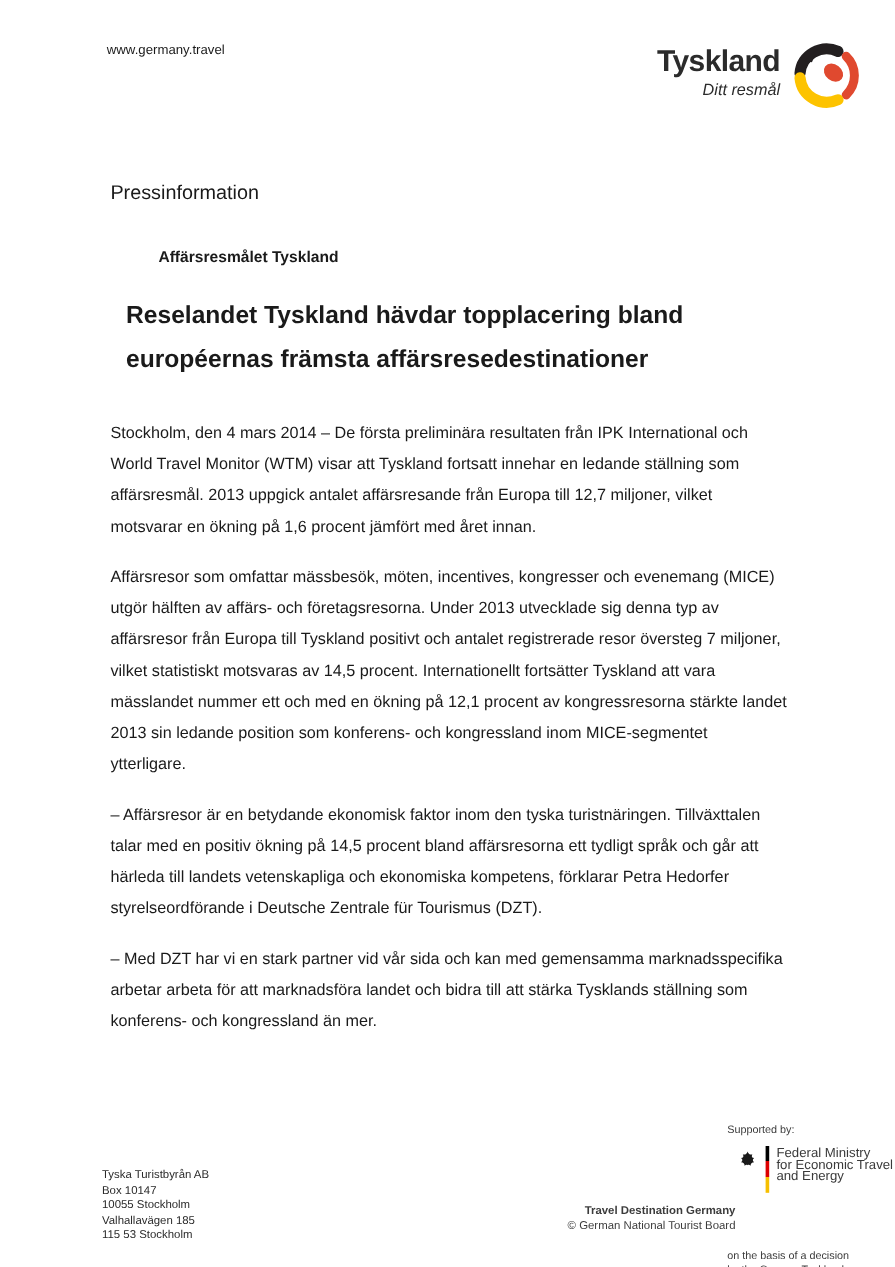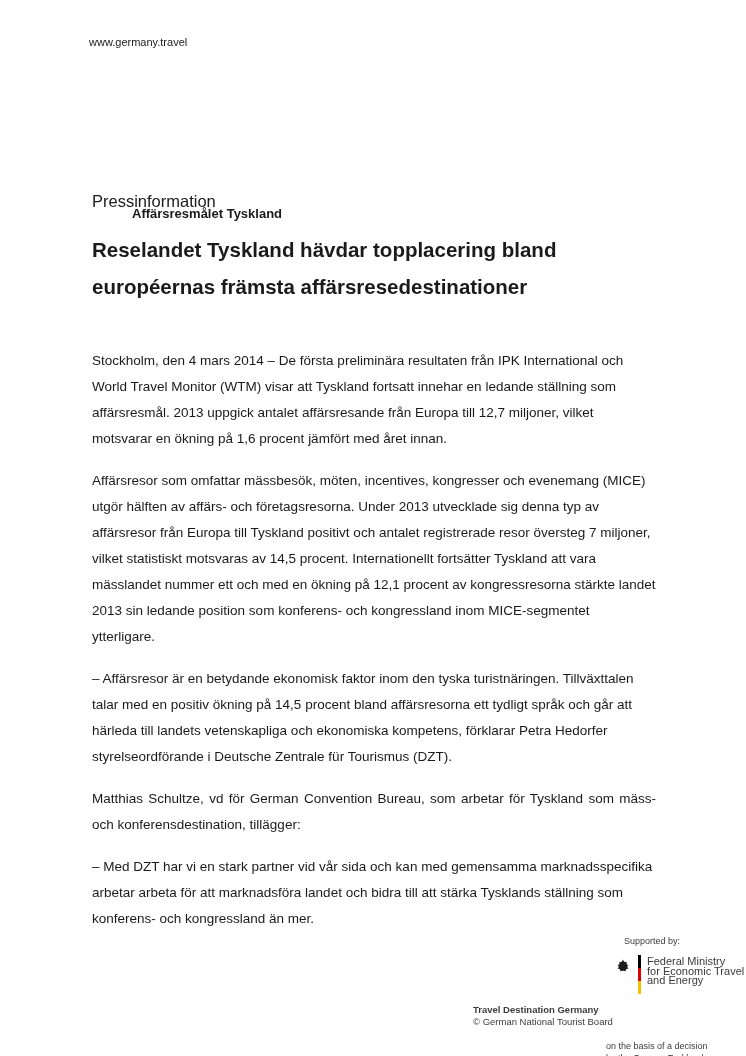--- a/index.html
+++ b/index.html
@@ -9,59 +9,80 @@
     margin:0 auto;
   }
   
   .url{position:absolute;left:89px;top:36px;font-size:11px;color:#1a1a1a;}
   .logo{position:absolute;top:32px;right:26px;display:flex;align-items:flex-start;}
   .logo-text{text-align:right;margin-top:7px;margin-right:8px;}
   .logo-title{font-size:25px;font-weight:bold;color:#2b2b2b;line-height:1;letter-spacing:-0.5px;}
   .logo-tagline{font-size:13.5px;font-style:italic;color:#2b2b2b;margin-top:3px;}
   .logo-icon svg{width:62px;height:62px;display:block;}
   
-  .doc-type{position:absolute;left:92px;top:152px;font-size:16.5px;margin-top:40px;}
+  .doc-type{position:absolute;left:92px;top:152px;font-size:16.5px;}
   .kicker{position:absolute;left:92px;top:206px;font-size:13px;font-weight:bold;margin-left:40px;}
-  .title{position:absolute;left:92px;top:231px;width:566px;font-size:20.5px;font-weight:bold;line-height:37px;margin:0;}
+  .title{position:absolute;left:92px;top:231px;width:566px;font-size:20.5px;font-weight:bold;line-height:37px;margin:13px;}
   .bodytext{position:absolute;left:92px;top:332px;width:564px;font-size:13.5px;line-height:26px;}
   .bodytext p{margin:16px 0 13px 0;}
   .bodytext p.justified{text-align:justify;}
   
   .addr{position:absolute;left:85px;top:974px;font-size:9.5px;line-height:12.6px;color:#2a2a2a;}
   .contact{position:absolute;left:174px;top:974px;font-size:9.5px;line-height:12.6px;color:#2a2a2a;}
-  .supported{position:absolute;left:624px;top:936px;font-size:9px;color:#3a3a3a;}
+  .supported{position:absolute;left:606px;top:936px;font-size:9px;color:#3a3a3a;}
   .ministry{position:absolute;left:615px;top:955px;display:flex;align-items:flex-start;}
   .eagle svg{width:16px;height:17px;display:block;margin-top:2px;}
   .flag-stripe{width:3px;height:39px;margin:0 6px 0 7px;
     background:linear-gradient(to bottom,#000 0%,#000 33%,#d00 33%,#d00 66%,#f6bf00 66%,#f6bf00 100%);}
   .ministry-name{font-size:11px;line-height:9.6px;color:#3a3a3a;margin-top:2px;}
   .brandline{position:absolute;left:473px;top:1004px;font-size:9.5px;line-height:11.5px;color:#3c3c3c;}
-  .brandline .b1{font-weight:bold;}
+  .brandline .b1{font-weight:bold;text-align:right;}
   .basis{position:absolute;left:606px;top:1004px;font-size:9px;line-height:11.5px;color:#3c3c3c;margin-top:37px;}
 </style>
 </head>
 <body>
 
 <div class="page">
 
   <div class="url">www.germany.travel</div>
 
+  <div class="logo">
+    <div class="logo-text">
+      <div class="logo-title">Tyskland</div>
+      <div class="logo-tagline">Ditt resmål</div>
+    </div>
+    <div class="logo-icon">
+      <svg viewBox="0 0 100 100" xmlns="http://www.w3.org/2000/svg">
+        <path d="M14,47 A36,36 0 0 1 65,17.5" fill="none" stroke="#231f20" stroke-width="15" stroke-linecap="round"></path>
+        <path d="M76,24 A36,36 0 0 1 76,76" fill="none" stroke="#e0492f" stroke-width="12" stroke-linecap="round"></path>
+        <path d="M65,82.5 A36,36 0 0 1 14,53" fill="none" stroke="#fdc300" stroke-width="15" stroke-linecap="round"></path>
+        <ellipse cx="59" cy="46" rx="14" ry="11" fill="#e0492f" transform="rotate(38 59 46)"></ellipse>
+        <path d="M20,30 L38,14 L30,32 Z" fill="#231f20"></path>
+      </svg>
+    </div>
+  </div>
 
   <div class="doc-type">Pressinformation</div>
   <div class="kicker">Affärsresmålet Tyskland</div>
   <h1 class="title">Reselandet Tyskland hävdar topplacering bland européernas främsta affärsresedestinationer</h1>
 
   <div class="bodytext">
     <p>Stockholm, den 4 mars 2014 – De första preliminära resultaten från IPK International och World Travel Monitor (WTM) visar att Tyskland fortsatt innehar en ledande ställning som affärsresmål. 2013 uppgick antalet affärsresande från Europa till 12,7 miljoner, vilket motsvarar en ökning på 1,6 procent jämfört med året innan.</p>
     <p>Affärsresor som omfattar mässbesök, möten, incentives, kongresser och evenemang (MICE) utgör hälften av affärs- och företagsresorna. Under 2013 utvecklade sig denna typ av affärsresor från Europa till Tyskland positivt och antalet registrerade resor översteg 7 miljoner, vilket statistiskt motsvaras av 14,5 procent. Internationellt fortsätter Tyskland att vara mässlandet nummer ett och med en ökning på 12,1 procent av kongressresorna stärkte landet 2013 sin ledande position som konferens- och kongressland inom MICE-segmentet ytterligare.</p>
     <p>– Affärsresor är en betydande ekonomisk faktor inom den tyska turistnäringen. Tillväxttalen talar med en positiv ökning på 14,5 procent bland affärsresorna ett tydligt språk och går att härleda till landets vetenskapliga och ekonomiska kompetens, förklarar Petra Hedorfer styrelseordförande i Deutsche Zentrale für Tourismus (DZT).</p>
-    <p class="justified">Matthias Schultze, vd för German Convention Bureau, som arbetar för Tyskland som mäss- och konferensdestination, tillägger:</p>
     <p>– Med DZT har vi en stark partner vid vår sida och kan med gemensamma marknadsspecifika arbetar arbeta för att marknadsföra landet och bidra till att stärka Tysklands ställning som konferens- och kongressland än mer.</p>
   </div>
 
+  <div class="addr">
+    <div>Tyska Turistbyrån AB</div>
+    <div>Box 10147</div>
+    <div>10055 Stockholm</div>
+    <div>Valhallavägen 185</div>
+    <div>115 53 Stockholm</div>
+  </div>
 
 
   <div class="supported">Supported by:</div>
 
   <div class="ministry">
     <div class="eagle">
       <svg viewBox="0 0 32 28" xmlns="http://www.w3.org/2000/svg">
         <path d="M16 2 C15 6 12 8 8 7 C10 10 9 13 5 13 C8 15 8 18 5 20 C9 20 11 22 11 26 C13 24 15 24 16 25 C17 24 19 24 21 26 C21 22 23 20 27 20 C24 18 24 15 27 13 C23 13 22 10 24 7 C20 8 17 6 16 2 Z" fill="#1a1a1a"></path>
       </svg>
     </div>

